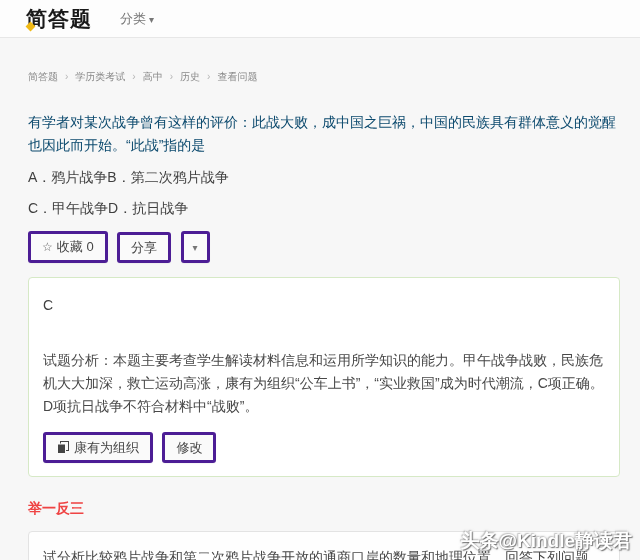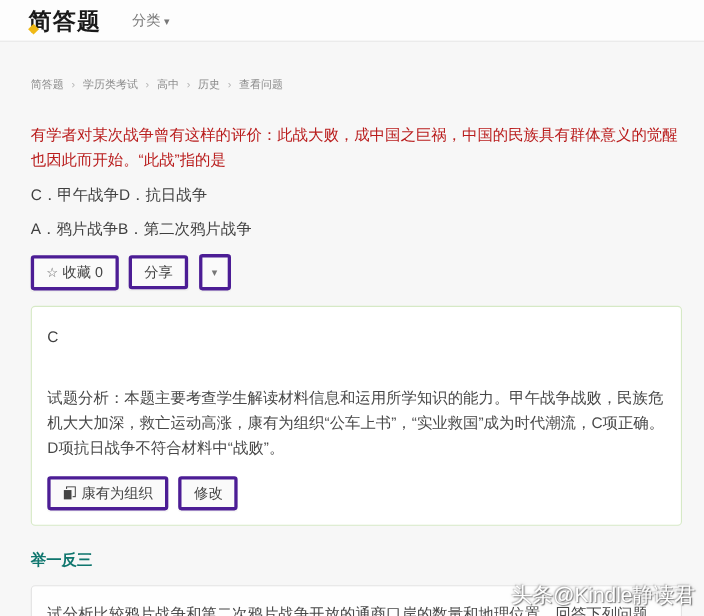--- a/index.html
+++ b/index.html
@@ -23,21 +23,21 @@
   .nav-category { margin-left: 28px; font-size: 13px; color: #777; cursor: pointer; }
   .caret { display: inline-block; margin-left: 3px; font-size: 10px; color: #777; }
 
   
   .content { margin: 0 20px 0 28px; }
 
   .breadcrumb { margin-top: 32px; font-size: 10px; color: #8a8a8a; }
   .breadcrumb a { color: #8a8a8a; text-decoration: none; cursor: pointer; }
   .crumb-sep { margin: 0 7px; color: #b5b5b5; }
 
-  .question-text { margin-top: 27px; font-size: 14px; line-height: 23px; color: #b91c1c; }
+  .question-text { margin-top: 27px; font-size: 14px; line-height: 23px; color: #0c4a6e; }
   .option-line { margin-top: 9px; font-size: 14px; line-height: 22px; color: #3f3f3f; }
 
   .action-row { margin-top: 12px; }
   .btn {
     display: inline-block; vertical-align: middle; cursor: pointer;
     background: #fafafa; border: 3px solid #4c1d95; border-radius: 3px;
     padding: 5px 11px; font-size: 13px; color: #444; line-height: 15px;
     margin-right: 5px; box-shadow: 0 1px 1px rgba(0,0,0,0.04);
   }
   .btn .icon { margin-right: 4px; color: #666; font-size: 12px; }
@@ -52,32 +52,32 @@
     padding: 9px 14px; border-bottom: 1px solid #d6e9c6;
     border-radius: 3px 3px 0 0;
   }
   .panel-body { padding: 13px 14px 13px 14px; }
   .answer-value { font-size: 14px; color: #3f3f3f; margin: 6px 0 0 0; }
   .analysis { margin-top: 36px; font-size: 14px; line-height: 23px; color: #484848; }
   .panel-actions { margin-top: 14px; }
   .copy-icon-svg { vertical-align: -2px; margin-right: 5px; }
 
   
-  .related-heading { margin-top: 23px; font-size: 14px; font-weight: bold; color: #0f766e; }
+  .related-heading { margin-top: 23px; font-size: 14px; font-weight: bold; color: #ef4444; }
   .related-panel {
     margin-top: 13px; background: #fefefe; border: 1px solid #e3e3e3; border-radius: 4px;
     padding: 12px 14px 12px 14px;
   }
   .related-line { font-size: 14px; line-height: 22px; color: #484848; margin-top: 11px; }
   .related-line:first-child { margin-top: 2px; }
 
   
   .watermark {
     position: absolute; right: 8px; bottom: 6px;
-    font-size: 19px; font-weight: normal; color: #ffffff;
+    font-size: 19px; font-weight: bold; color: #ffffff;
     text-shadow: 1px 1px 1px rgba(100,100,100,0.85), -1px -1px 1px rgba(160,160,160,0.5), 0 0 3px rgba(130,130,130,0.6);
     pointer-events: none;
   }
 </style>
 </head>
 <body>
 
 <div class="navbar">
   <div class="logo">
     <span>简答题</span>
@@ -88,22 +88,22 @@
   </div>
 </div>
 
 <div class="content">
 
   <div class="breadcrumb">
     <a>简答题</a><span class="crumb-sep">›</span><a>学历类考试</a><span class="crumb-sep">›</span><a>高中</a><span class="crumb-sep">›</span><a>历史</a><span class="crumb-sep">›</span><a>查看问题</a>
   </div>
 
   <div class="question-text">有学者对某次战争曾有这样的评价：此战大败，成中国之巨祸，中国的民族具有群体意义的觉醒也因此而开始。“此战”指的是</div>
+  <div class="option-line">A．鸦片战争B．第二次鸦片战争</div>
   <div class="option-line">C．甲午战争D．抗日战争</div>
-  <div class="option-line">A．鸦片战争B．第二次鸦片战争</div>
 
   <div class="action-row">
     <span class="btn">
       <span class="icon">☆</span><span>收藏</span>&nbsp;<span>0</span>
     </span>
     <span class="btn">
       <span>分享</span>
     </span>
     <span class="btn btn-caret">
       <span class="caret" style="margin-left:0">▾</span>

